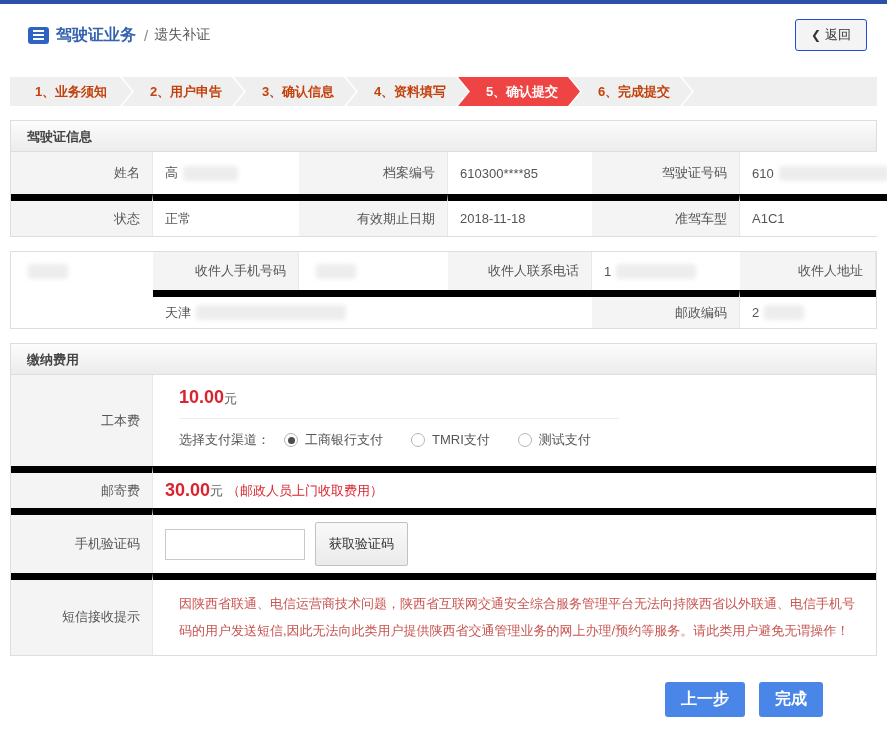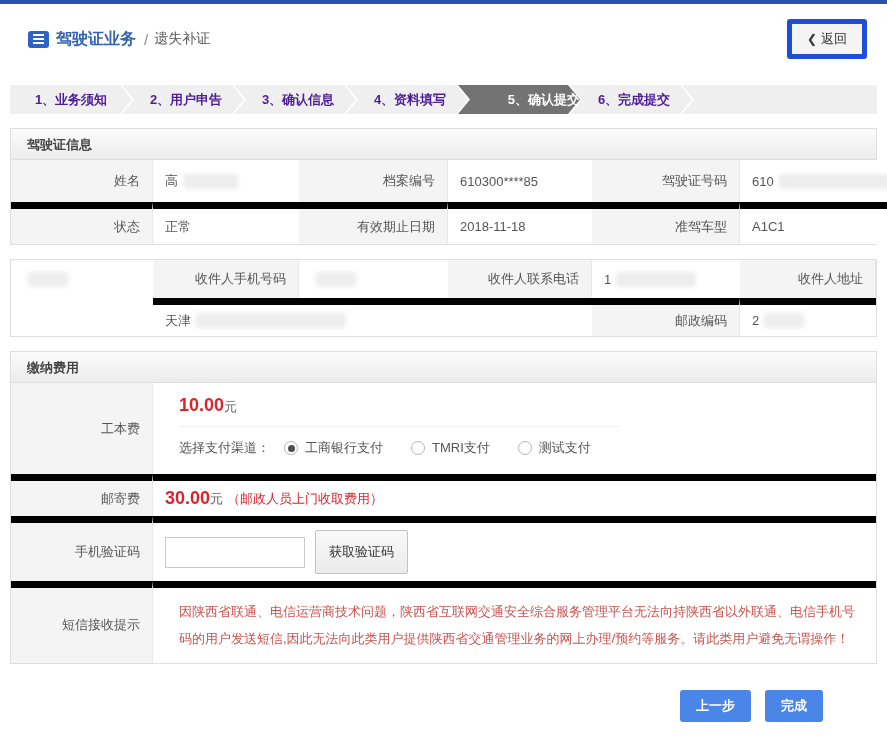--- a/index.html
+++ b/index.html
@@ -16,39 +16,39 @@
     width:21px; height:17px; background:#2e62c4; border-radius:3px;
     display:inline-flex; flex-direction:column; justify-content:center; gap:2px;
     padding-left:5px; margin:0 7px 0 18px;
   }
   .list-icon i { display:block; width:11px; height:2px; background:#fff; }
   .page-title { font-size:16px; font-weight:bold; color:#3563af; }
   .crumb-sep { color:#888; font-size:15px; margin:0 6px 0 8px; }
   .page-subtitle { font-size:14px; color:#555; }
   .back-btn {
     margin-left:auto; margin-right:10px;
-    background:#f4f4f4; border:5px solid #1d4ed8; border-radius:3px;
+    background:#f4f4f4; border:1px solid #1d4ed8; border-radius:3px;
     padding:6px 15px; font-size:13px; color:#333; cursor:pointer;
     font-family:inherit;
   }
   .back-btn .chev { font-weight:bold; margin-right:4px; font-size:12px; }
   
   .tabs { display:flex; margin:13px 10px 0 10px; height:29px; }
   .tab {
     position:relative; width:122px; background:#efefef;
     display:flex; align-items:center; justify-content:center;
-    color:#4c1d95; font-weight:bold; font-size:13px; cursor:pointer;
+    color:#c2410c; font-weight:bold; font-size:13px; cursor:pointer;
     clip-path:polygon(0 0, calc(100% - 12px) 0, 100% 50%, calc(100% - 12px) 100%, 0 100%, 12px 50%);
     margin-left:-10px; padding-left:6px;
   }
   .tab:first-child {
     clip-path:polygon(0 0, calc(100% - 12px) 0, 100% 50%, calc(100% - 12px) 100%, 0 100%);
     margin-left:0; padding-left:0;
   }
-  .tab.active { background:#737373; color:#fff;justify-content:flex-end; }
+  .tab.active { background:#ef4444; color:#fff; }
   .tab-filler {
     flex:1; background:#efefef; margin-left:-10px;
     clip-path:polygon(0 0, 100% 0, 100% 100%, 0 100%, 12px 50%);
   }
   
   .section { margin:14px 10px 0 10px; border:1px solid #dedede; }
   .section:first-of-type { margin-top:21px; }
   .section-header {
     height:31px; line-height:31px; padding-left:16px;
     background:linear-gradient(#fcfcfc,#ececec);
@@ -98,21 +98,21 @@
   .code-btn {
     height:44px; padding:0 13px; background:linear-gradient(#f9f9f9,#ebebeb);
     border:1px solid #c2c2c2; border-radius:2px; color:#333; font-size:13px;
     cursor:pointer; font-family:inherit;
   }
   .notice { color:#c75450; line-height:2.1; padding:10px 14px; font-size:13px; }
   
   .footer { display:flex; justify-content:flex-end; margin:26px 64px 0 0; gap:14px; }
   .blue-btn {
     background:#4a86e8; color:#fff; border:none; border-radius:3px;
-    padding:7px 16px; font-size:13px; font-weight:bold; cursor:pointer;
+    padding:7px 16px; font-size:16px; font-weight:bold; cursor:pointer;
     font-family:inherit;
   }
 </style>
 </head>
 <body>
 
 <div class="topbar"></div>
 
 <div class="header">
   <span class="list-icon">

